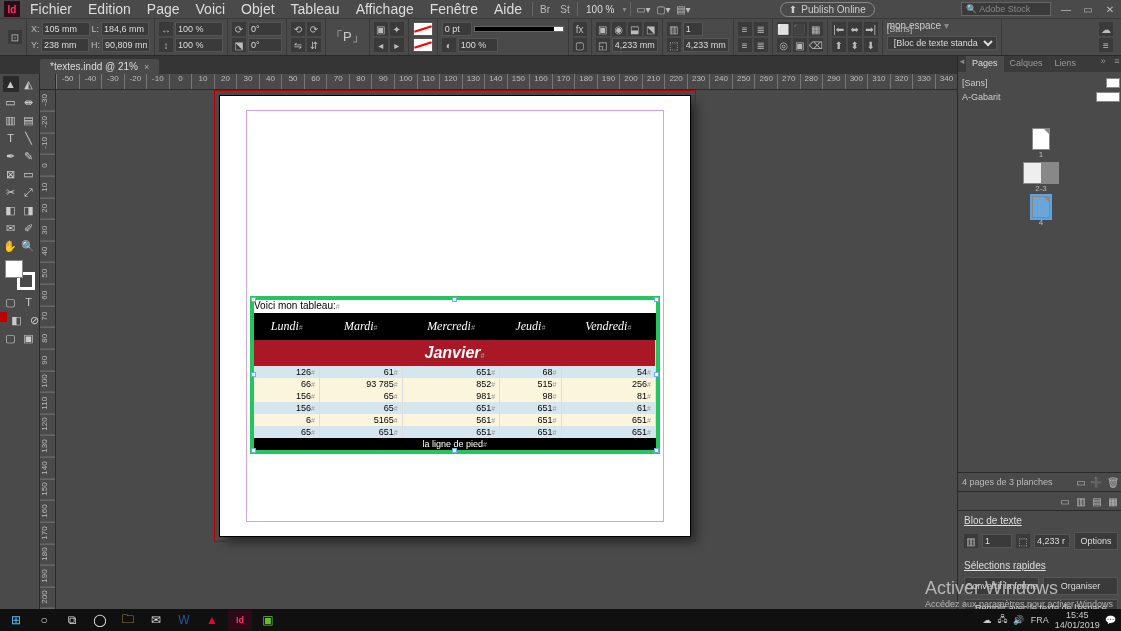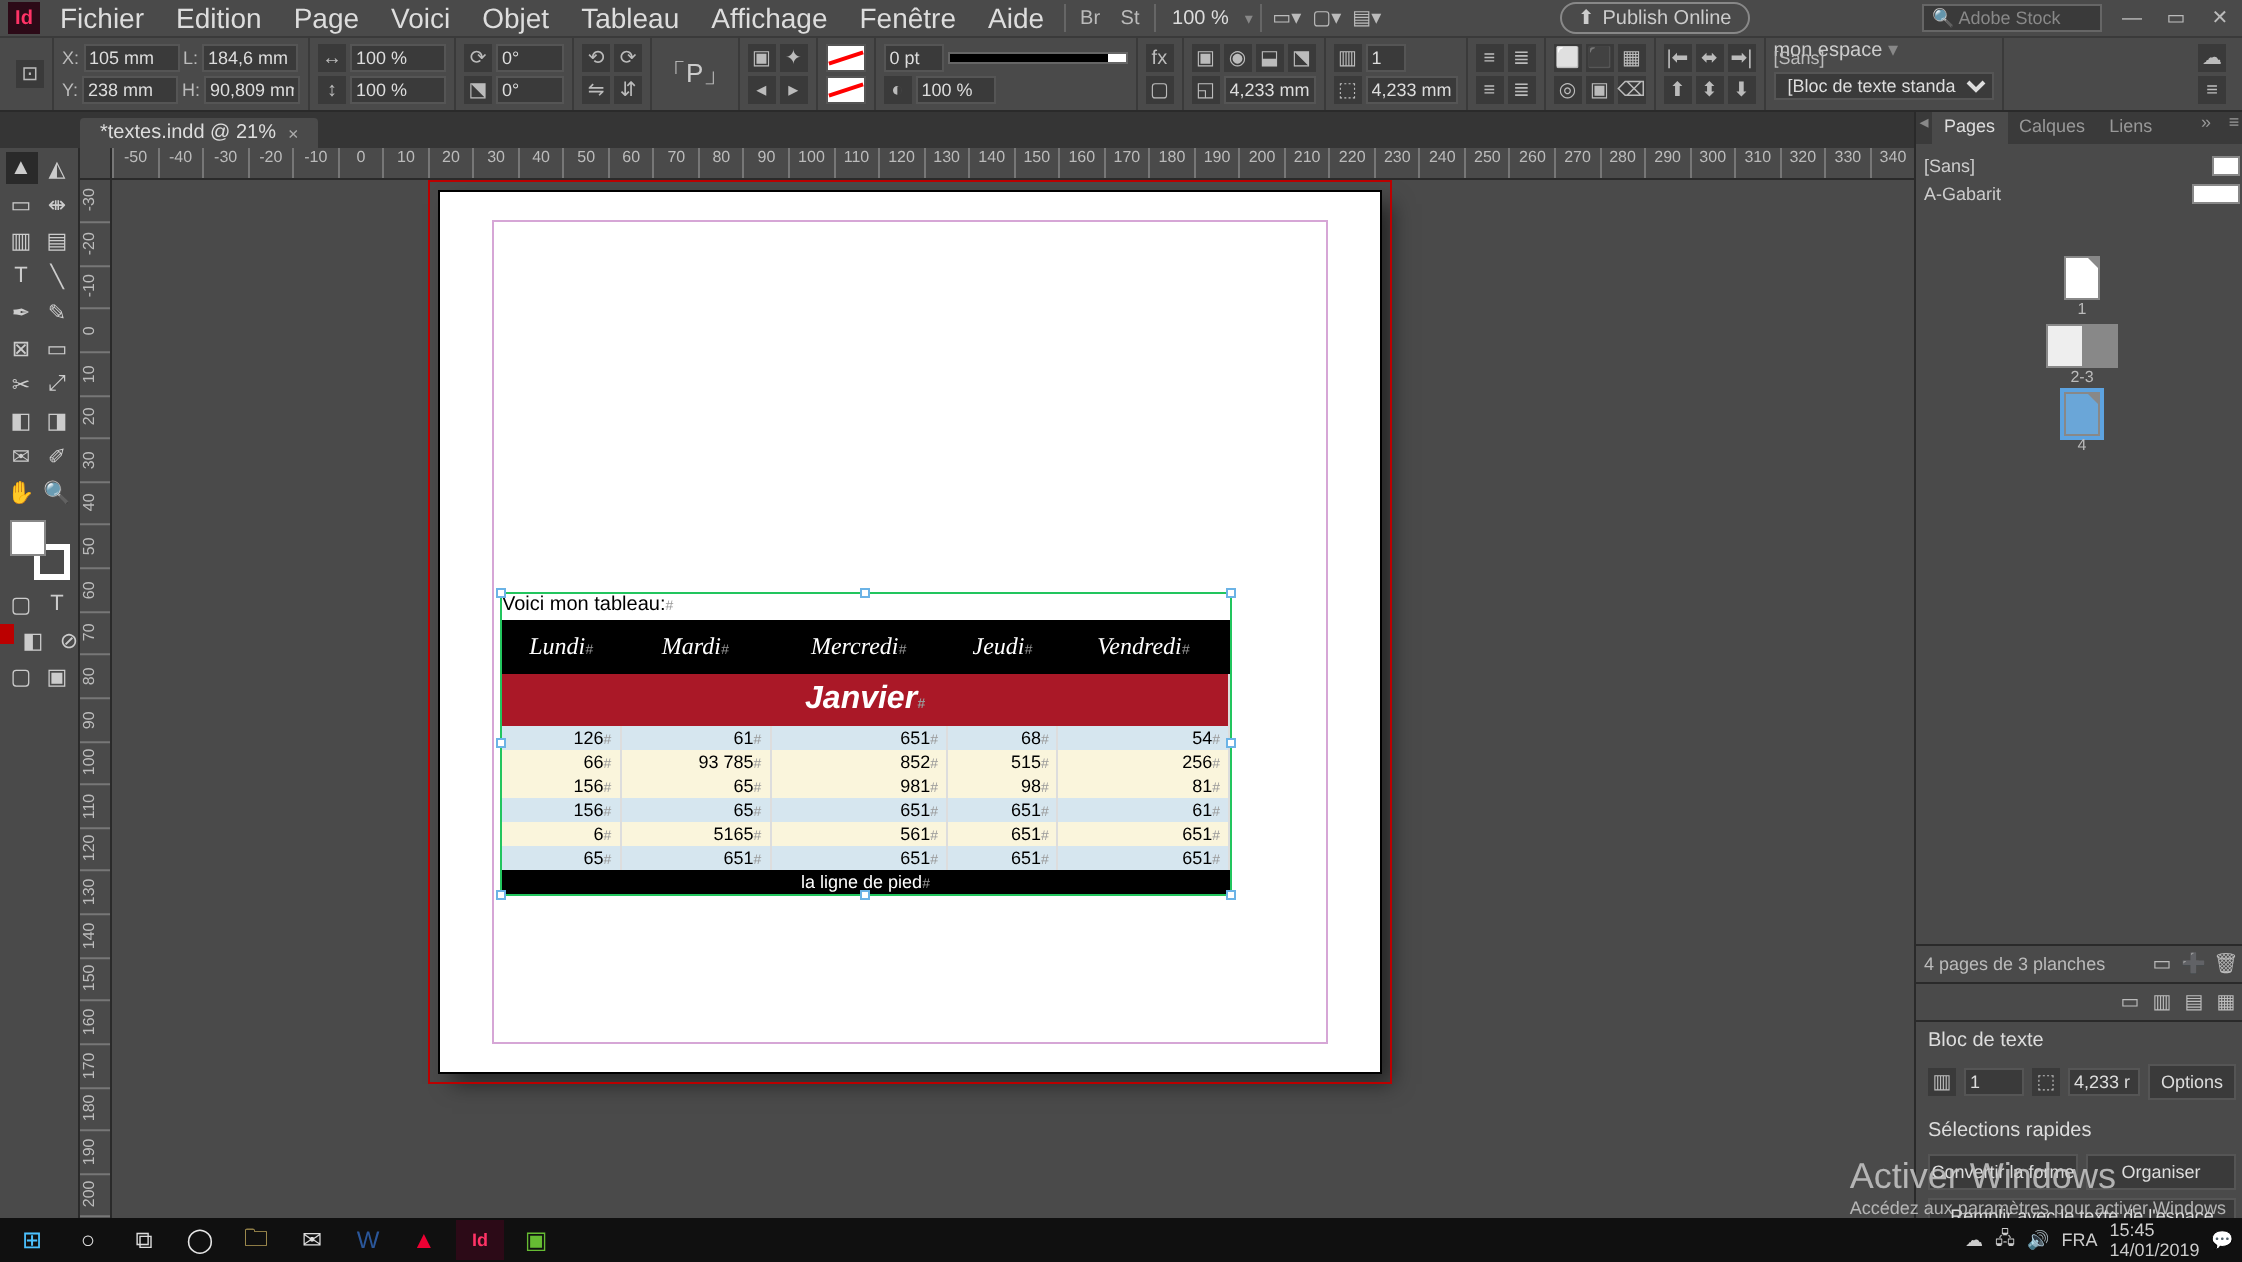--- a/index.html
+++ b/index.html
@@ -50,21 +50,21 @@
 .ruler-h .tick { position: relative; width: 26px; text-align: center; border-left: 1px solid #777; }
 .ruler-v { position: absolute; top: 16px; left: 0; width: 16px; bottom: 0; background: #4a4a4a; border-right: 1px solid #2a2a2a; display:flex; flex-direction:column; overflow:hidden; font-size:8px; color:#bbb;}
 .ruler-v .tick { height: 26px; writing-mode: vertical-rl; transform: rotate(180deg); text-align:center; border-top:1px solid #777;}
 .ruler-corner { position:absolute; top:0; left:0; width:16px; height:16px; background:#4a4a4a; border-right:1px solid #2a2a2a; border-bottom:1px solid #2a2a2a;}
 
 .canvas-scroll { position:absolute; top:16px; left:16px; right:0; bottom:0; overflow:hidden; }
 .page { position: absolute; top: 6px; left: 164px; width: 470px; height: 440px; background: #fff; box-shadow: 0 0 0 1px #000, 6px 6px 10px rgba(0,0,0,0.5); }
 .page .bleed { position: absolute; top: -6px; left: -6px; right: -6px; bottom: -6px; border: 1px solid #b00; pointer-events: none; }
 .page .margin { position: absolute; top: 14px; left: 26px; right: 26px; bottom: 14px; border: 1px solid #d6a6d6; pointer-events: none; }
 
-.textframe { position: absolute; top: 200px; left: 30px; width: 366px; border: 1px solid #22c55e; }
+.textframe { position: absolute; top: 200px; left: 30px; width: 410px; border: 4px solid #22c55e; }
 .tfhandle { position:absolute; width:5px; height:5px; background:#fff; border:1px solid #6bb3e6;}
 .tf-tl{top:-3px;left:-3px;} .tf-tr{top:-3px;right:-3px;} .tf-bl{bottom:-3px;left:-3px;} .tf-br{bottom:-3px;right:-3px;}
 .tf-tc{top:-3px;left:50%;margin-left:-3px;} .tf-bc{bottom:-3px;left:50%;margin-left:-3px;}
 .tf-ml{top:50%;left:-3px;margin-top:-3px;} .tf-mr{top:50%;right:-3px;margin-top:-3px;}
 
 .tablewrap { width: 100%; }
 .tablecaption { font-family: Georgia, serif; font-size: 10px; color: #000; text-align: left; padding: 0 0 2px 0; }
 table.datatbl { width: 100%; border-collapse: collapse; font-family: Georgia, "Times New Roman", serif; font-size: 10px; }
 .datatbl .titlecell { background: #aa1827; color: #fff; font-family: "Times New Roman", serif; font-size: 16px; font-weight: bold; text-align: center; padding: 4px 0; font-style: italic; }
 .datatbl thead th { background: #000; color: #fff; font-style: italic; font-weight: normal; font-size: 12px; padding: 6px 0; font-family: "Times New Roman", serif; }
@@ -96,21 +96,21 @@
 .pagethumbs{ margin-top:24px; display:flex; flex-direction:column; align-items:center; gap:12px;}
 .pgthumb{ width:18px; height:22px; background:#fff; border:1px solid #888; position:relative;}
 .pgthumb.dbl{ width:36px;}
 .pgthumb .corner{ position:absolute; top:0; right:0; width:0; height:0; border-top:5px solid #888; border-left:5px solid transparent;}
 .pgthumb .pglabel{ position:absolute; bottom:-10px; left:0; right:0; text-align:center; font-size:8px; color:#bbb;}
 .pgthumb.sel{ outline:2px solid #5da3e0;}
 .panel-footer{ border-top:1px solid #2a2a2a; padding:2px 4px; display:flex; align-items:center; justify-content:space-between; font-size:9px; color:#bbb;}
 .panel-footer .fbtn{ width:14px; height:14px; display:flex; align-items:center; justify-content:center; color:#bbb; font-size:10px;}
 
 .propspanel { border-top:1px solid #2a2a2a; padding:4px 6px; display:flex; flex-direction:column; gap:4px; margin-top:auto;}
-.propspanel .ptitle{ font-size:10px; color:#ddd; padding-bottom:2px;}
+.propspanel .ptitle{ font-size:10px; color:#ddd; padding-bottom:2px;text-decoration:underline;}
 .proprow{ display:flex; gap:4px; align-items:center;}
 .proprow .pico{width:14px;height:14px;display:flex;align-items:center;justify-content:center;color:#bbb;font-size:10px;background:#3a3a3a;}
 .proprow input{background:#3a3a3a;border:1px solid #555;color:#ddd;font-size:9px;width:30px;height:14px;padding:0 2px;}
 .propbtn{flex:1;background:#3a3a3a;border:1px solid #555;color:#ddd;font-size:9px;padding:3px 0;text-align:center;}
 .propbtn.full{width:100%;}
 
 
 .taskbar { position: absolute; left: 0; right: 0; bottom: 0; height: 22px; background: #101010; display: flex; align-items: center; padding: 0 4px; gap: 4px; z-index: 50; }
 .taskbar .tbicon { width: 24px; height: 20px; display: flex; align-items: center; justify-content: center; color: #ddd; font-size: 12px; }
 .taskbar .tbicon.win { color: #4cc2ff; }
@@ -655,19 +655,19 @@
   <div class="tbicon">✉</div>
   <div class="tbicon" style="color:#2b579a">W</div>
   <div class="tbicon" style="color:#e03">▲</div>
   <div class="tbicon" style="background:#2c0a17;color:#ff3366;font-size:9px;font-weight:bold">Id</div>
   <div class="tbicon" style="color:#6b3">▣</div>
   <div class="tray">
     <span>☁</span>
     <span>🖧</span>
     <span>🔊</span>
     <span>FRA</span>
-    <div style="text-align:left;line-height:10px;">
+    <div style="text-align:center;line-height:10px;">
       <div>15:45</div>
       <div>14/01/2019</div>
     </div>
     <span>💬</span>
   </div>
 </div>
 
 </body></html>

